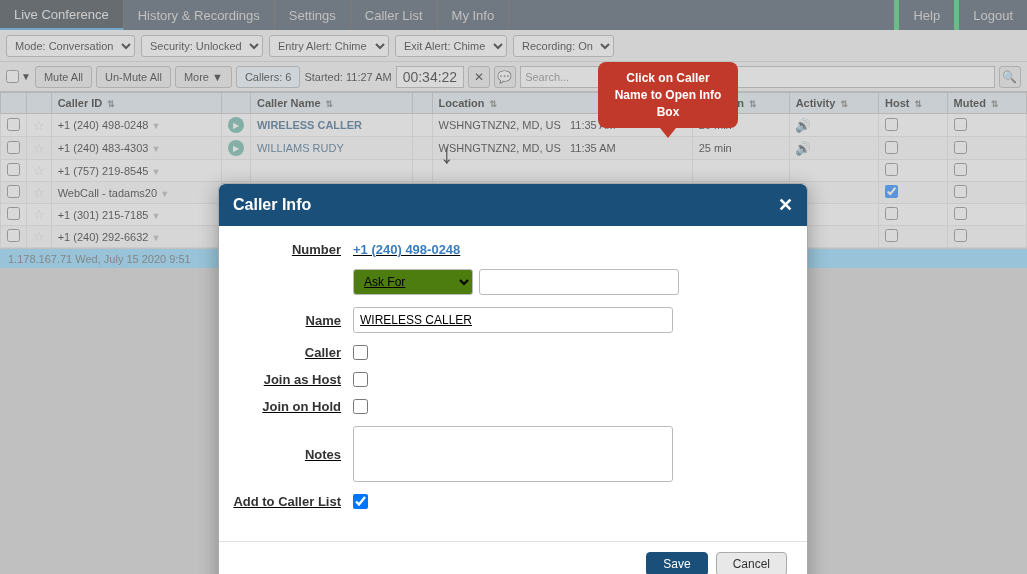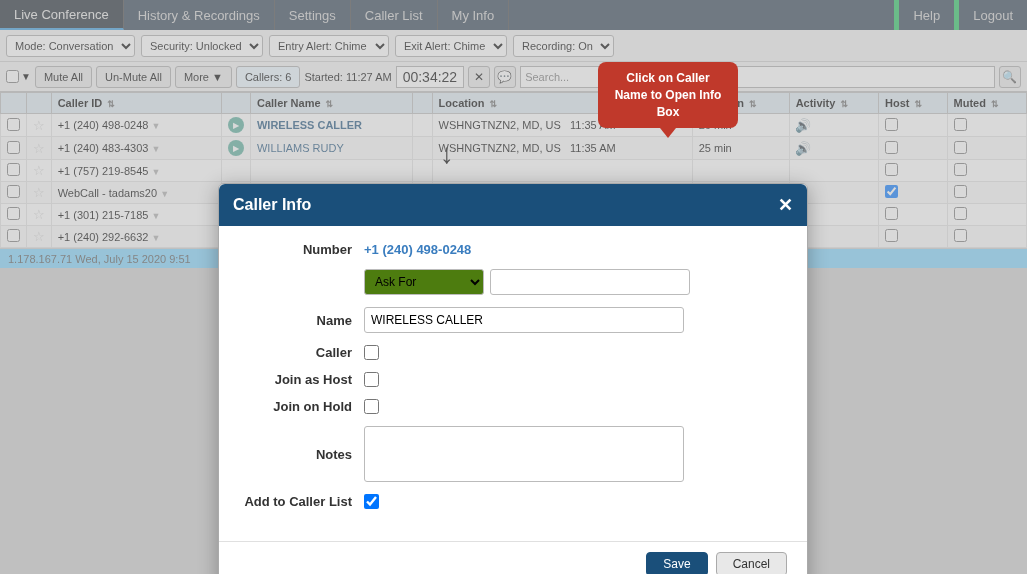--- a/index.html
+++ b/index.html
@@ -44,21 +44,21 @@
 
     
     .tooltip-bubble { position: absolute; background: #c0392b; color: #fff; border-radius: 8px; padding: 8px 12px; font-size: 12px; font-weight: bold; text-align: center; z-index: 30; width: 140px; line-height: 1.4; margin-left: 43px; }
     .tooltip-bubble::after { content: ''; position: absolute; bottom: -10px; left: 50%; transform: translateX(-50%); border-width: 10px 8px 0; border-style: solid; border-color: #c0392b transparent transparent; }
     .arrow-down { position: absolute; z-index: 31; font-size: 22px; color: #555; }
 
     
     .modal { position: absolute; background: #fff; border-radius: 6px; border: 1px solid #aaa; z-index: 20; width: 590px; box-shadow: 0 4px 20px rgba(0,0,0,0.3); }
     .modal-header { background: #1a4f7a; color: #fff; padding: 10px 14px; border-radius: 6px 6px 0 0; display: flex; align-items: center; justify-content: space-between; font-size: 16px; font-weight: bold; }
     .modal-close { color: #fff; cursor: pointer; font-size: 18px; font-weight: bold; }
-    .modal-body { padding: 16px 15px; }
+    .modal-body { padding: 16px 4px; text-decoration: underline; }
     .form-row { display: flex; align-items: center; margin-bottom: 12px; }
     .form-label { text-align: right; width: 130px; padding-right: 12px; font-size: 13px; font-weight: bold; color: #333; flex-shrink: 0; }
     .form-value { color: #3a7dbf; font-size: 13px; font-weight: bold; }
     .form-input { border: 1px solid #bbb; padding: 3px 6px; font-size: 12px; border-radius: 3px; width: 320px; height: 26px; }
     .form-select { border: 1px solid #bbb; padding: 3px 6px; font-size: 12px; border-radius: 3px; height: 26px; width: 120px; background: #4d7c0f; }
     .form-checkbox { width: 15px; height: 15px; cursor: pointer; }
     .form-textarea { border: 1px solid #bbb; padding: 3px 6px; font-size: 12px; border-radius: 3px; width: 320px; height: 56px; resize: none; }
     .modal-footer { display: flex; justify-content: flex-end; gap: 8px; padding: 10px 20px 14px; border-top: 1px solid #e0e0e0; margin-top: 4px; }
     .btn-save { background: #1a4f7a; color: #fff; border: 1px solid #1a4f7a; padding: 4px 16px; border-radius: 4px; cursor: pointer; font-size: 12px; }
     .btn-cancel { background: #e8e8e8; color: #333; border: 1px solid #aaa; padding: 4px 16px; border-radius: 4px; cursor: pointer; font-size: 12px; }

